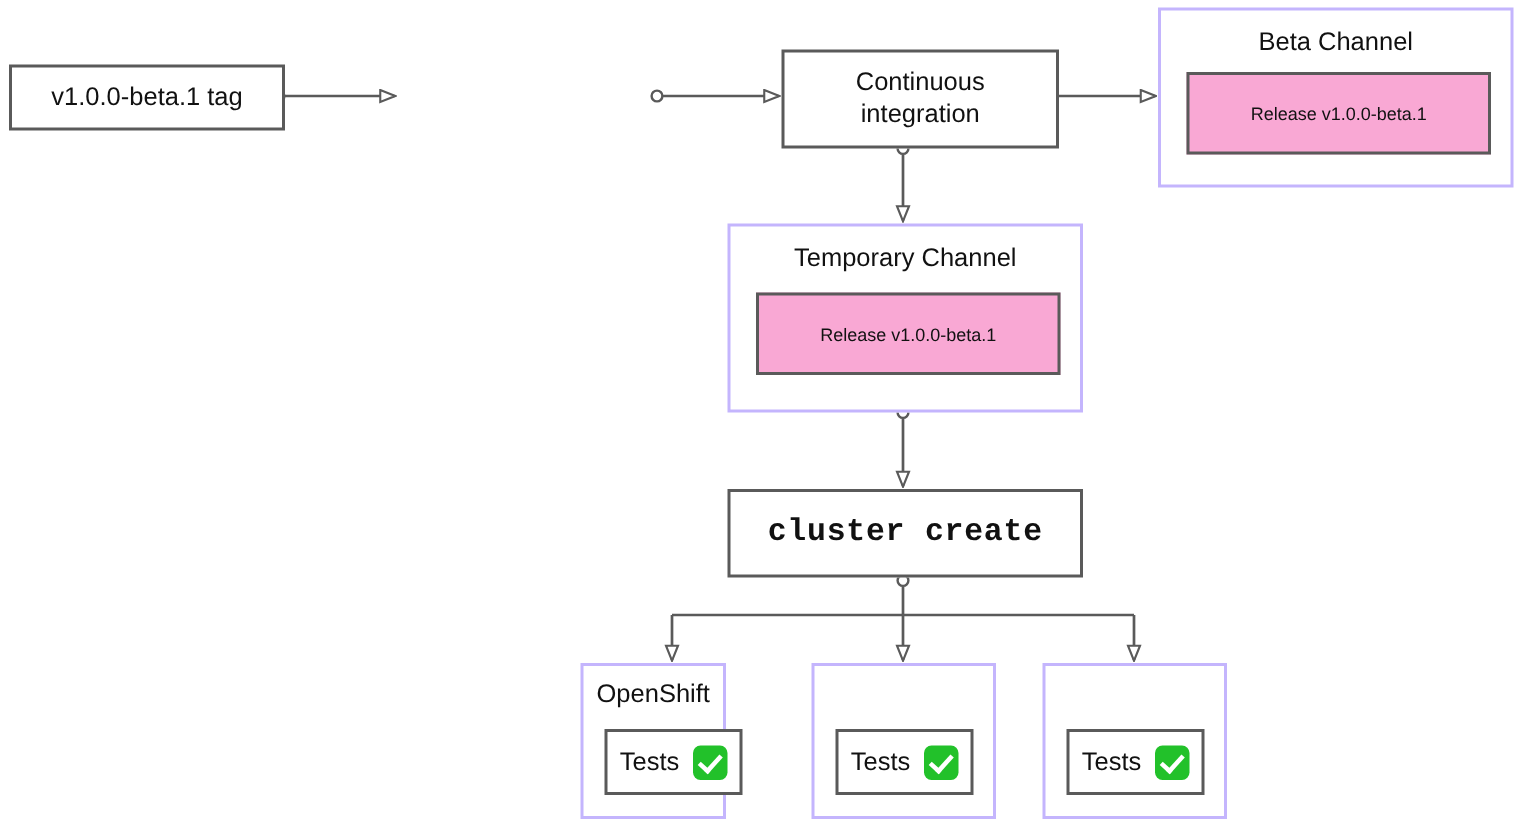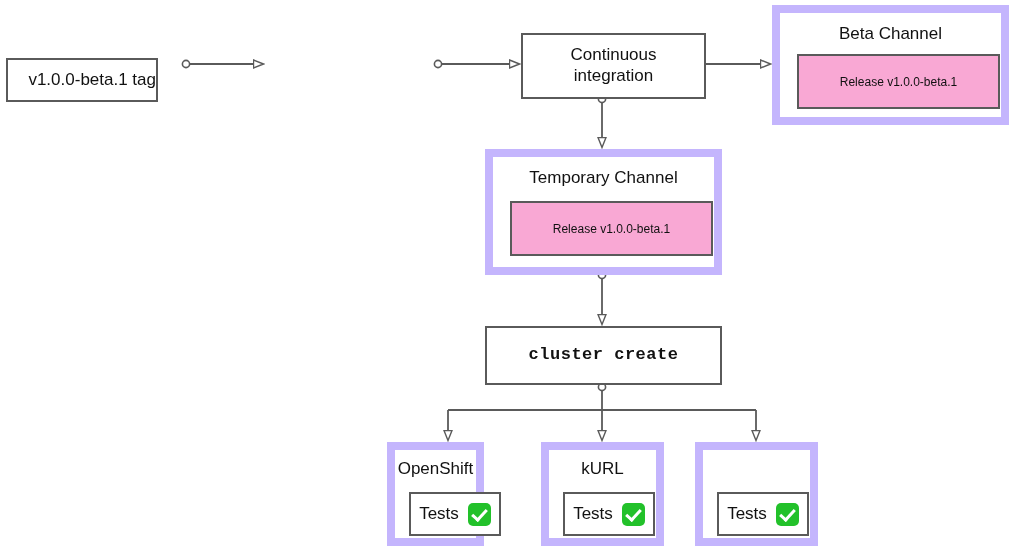--- a/index.html
+++ b/index.html
@@ -36,27 +36,27 @@
     justify-content: center;
     text-align: center;
     color: #111111;
     font-size: 17px;
     line-height: 1.22;
     font-family: "Liberation Sans", sans-serif;
   }
   .node.mono {
     font-family: "Liberation Mono", monospace;
     font-weight: bold;
-    font-size: 17px;
+    font-size: 21px;
     letter-spacing: 0.5px;
   }
   .group {
     position: absolute;
     box-sizing: border-box;
-    border: 8px solid #c4b5fd;
+    border: 2px solid #c4b5fd;
     background: #ffffff;
   }
   .group-title {
     position: absolute;
     left: 0;
     right: 0;
     text-align: center;
     font-size: 17px;
     color: #111111;
     font-family: "Liberation Sans", sans-serif;
@@ -138,21 +138,21 @@
       <circle cx="602" cy="387" r="3.6" fill="#ffffff" stroke="#5a5a5a" stroke-width="1.6"></circle>
       <path d="M 602 391 L 602 410"></path>
       <path d="M 448 410 L 756 410"></path>
 
       <path d="M 448 410 L 448 440" marker-end="url(#arrowOpen)"></path>
       <path d="M 602 410 L 602 440" marker-end="url(#arrowOpen)"></path>
       <path d="M 756 410 L 756 440" marker-end="url(#arrowOpen)"></path>
     </g>
   </svg>
 
-  <div class="node" style="left:6px; top:58px; width:152px; height:44px;justify-content:flex-end;">
+  <div class="node" style="left:6px; top:43px; width:184px; height:44px;">
     <span>v1.0.0-beta.1 tag</span>
   </div>
 
 
   <div class="node" style="left:521px; top:33px; width:185px; height:66px; padding:0 10px;">
     <span>Continuous integration</span>
   </div>
 
   <div class="group" style="left:772px; top:5px; width:237px; height:120px;">
     <div class="group-title" style="top:11px;">Beta Channel</div>
@@ -174,21 +174,20 @@
 
   <div class="group" style="left:387px; top:442px; width:97px; height:104px;padding-left:32px;">
     <div class="group-title" style="top:9px;">OpenShift</div>
     <div class="tests-box" style="left:14px; top:42px; width:92px; height:44px;">
       <span>Tests</span>
       <span class="check-badge"></span>
     </div>
   </div>
 
   <div class="group" style="left:541px; top:442px; width:123px; height:104px;">
-    <div class="group-title" style="top:9px;">kURL</div>
     <div class="tests-box" style="left:14px; top:42px; width:92px; height:44px;">
       <span>Tests</span>
       <span class="check-badge"></span>
     </div>
   </div>
 
   <div class="group" style="left:695px; top:442px; width:123px; height:104px;">
     <div class="tests-box" style="left:14px; top:42px; width:92px; height:44px;">
       <span>Tests</span>
       <span class="check-badge"></span>

